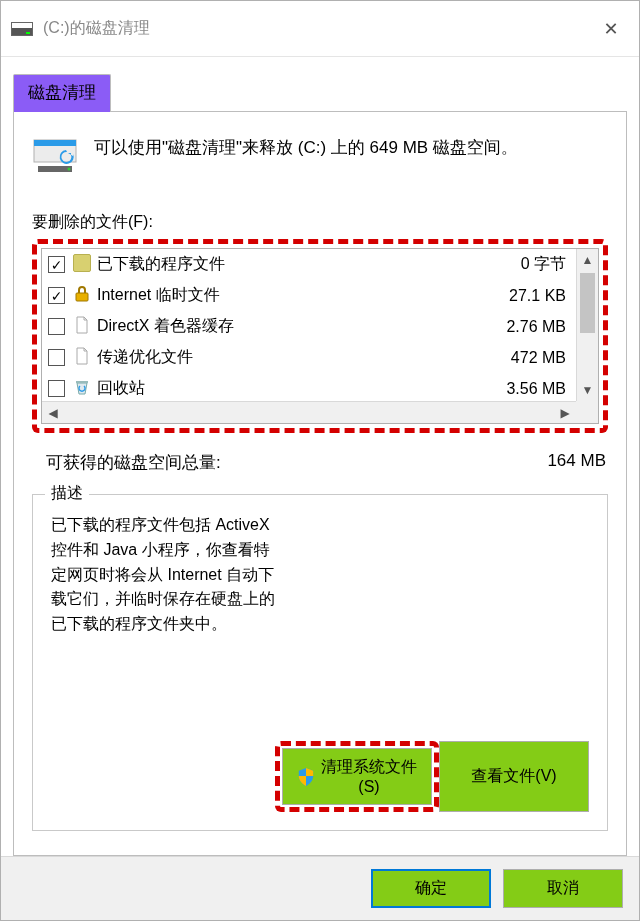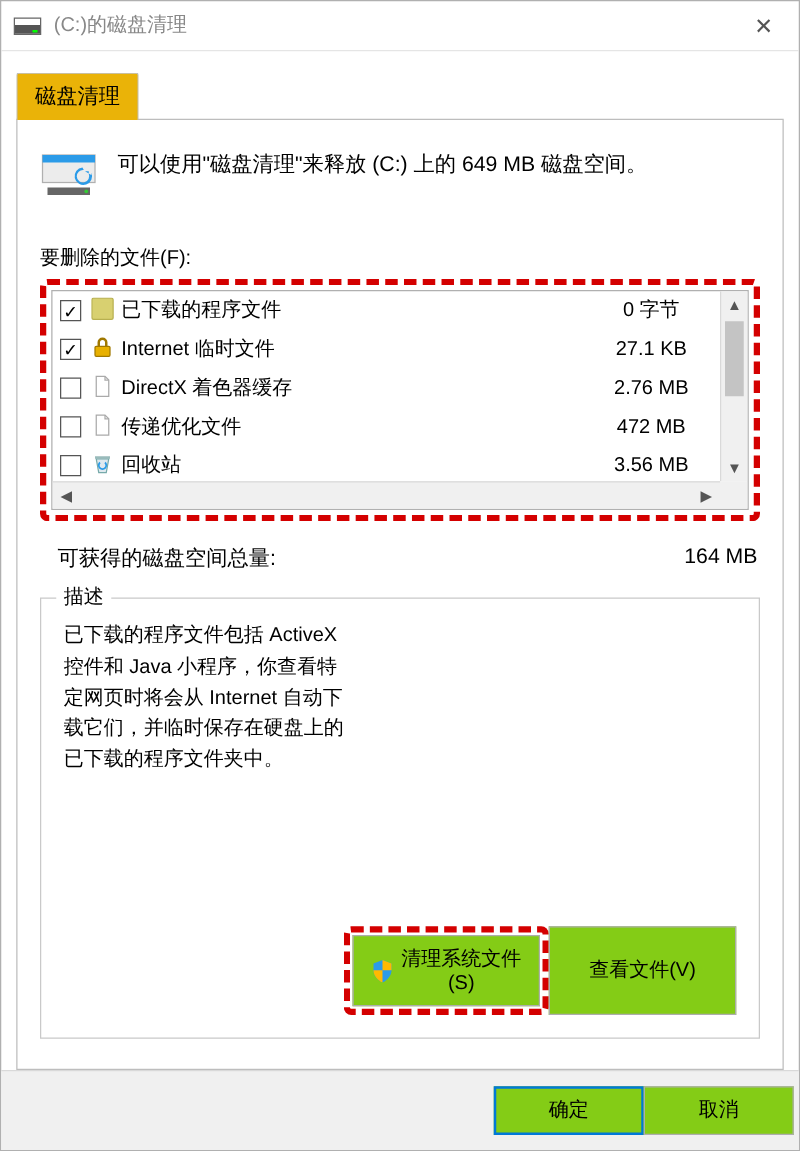--- a/index.html
+++ b/index.html
@@ -13,21 +13,21 @@
     overflow: hidden;
   }
   .window {
     width: 640px; height: 921px;
     border: 1px solid #b0b0b0;
     display: flex; flex-direction: column;
     background: #fff;
   }
   
   .titlebar {
-    height: 40px;
+    height: 56px;
     display: flex; align-items: center;
     padding: 0 0 0 10px;
     border-bottom: 1px solid #e5e5e5;
     color: #888;
     font-size: 16px;
   }
   .titlebar .drive-icon {
     width: 22px; height: 14px;
     background: linear-gradient(#fff,#fff 45%, #555 45%, #555 100%);
     border: 1px solid #666;
@@ -54,21 +54,21 @@
     display:flex; flex-direction: column;
   }
 
   
   .tab-strip {
     display:flex;
     position: relative;
     z-index: 2;
   }
   .tab {
-    background:#eab308;
+    background:#8b5cf6;
     border:1px solid #bdbdbd;
     border-bottom: none;
     padding: 6px 14px 8px 14px;
     font-size: 17px;
     border-radius: 2px 2px 0 0;
     position: relative;
     top: 1px;
   }
   .tab-page {
     border: 1px solid #bdbdbd;
@@ -145,21 +145,21 @@
   }
   .rowlabel { flex:1; white-space: nowrap; overflow: hidden; }
   .rowlabel .ricon {
     display:inline-block;
     width:18px; height:18px;
     vertical-align: -3px;
     margin-right: 6px;
   }
   .rowsize {
     width: 90px;
-    text-align: center;
+    text-align: right;
     white-space: nowrap;
   }
   
   .vscroll {
     position:absolute; right:0; top:0; bottom:22px; width:22px;
     background:#f0f0f0;
     border-left:1px solid #d9d9d9;
   }
   .vscroll .arrow {
     height: 22px; display:flex; align-items:center; justify-content:center;
@@ -238,21 +238,22 @@
     width:18px; height:18px;
     flex-shrink: 0;
   }
 
   
   .footer {
     height: 64px;
     background:#f0f0f0;
     border-top:1px solid #d9d9d9;
     display:flex; align-items:center; justify-content:flex-end;
-    padding: 0 4px;
+    gap: 12px;
+    padding: 0 16px;
   }
   .footer .btn { min-width: 120px; }
 
   
   .ic-folder { background:#d8d070; border:1px solid #b8b050; border-radius:2px; }
   .ic-lock svg, .ic-page svg, .ic-bin svg, .shield svg { width:100%; height:100%; display:block; }
 </style>
 </head>
 <body>
 

